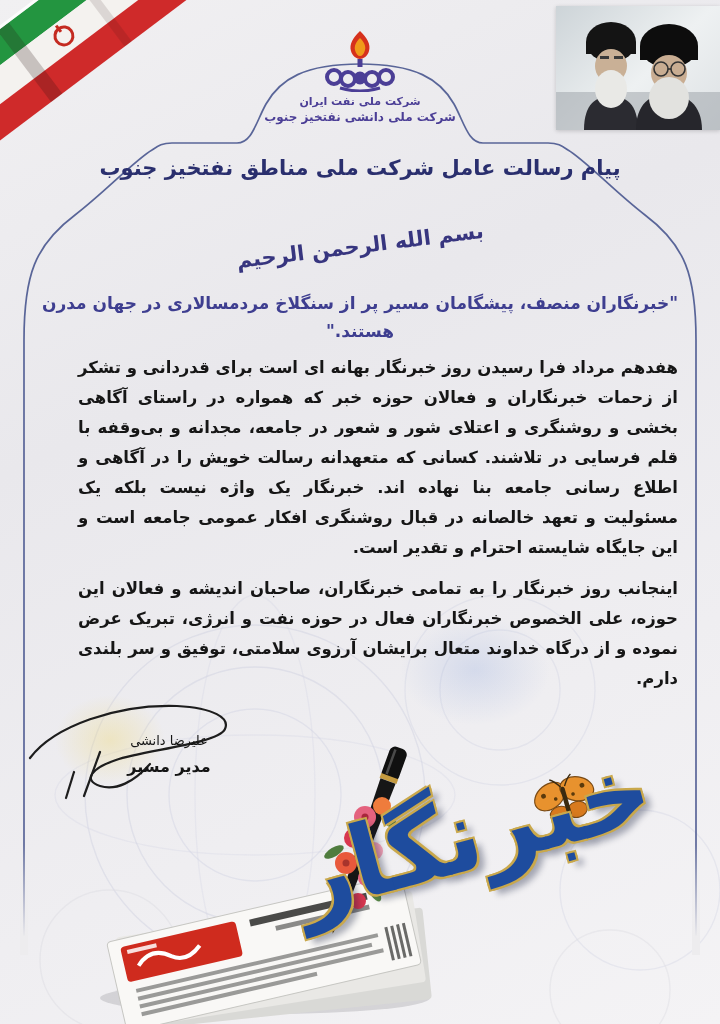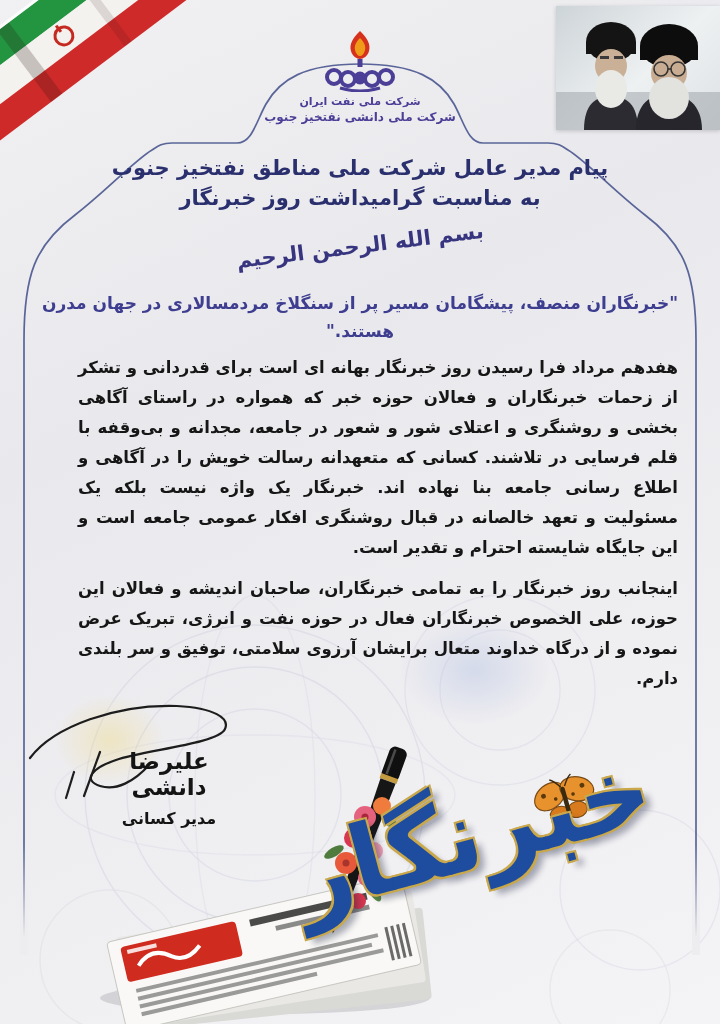--- a/index.html
+++ b/index.html
@@ -41,21 +41,21 @@
   .quote-line { font-size:17px; font-weight:bold; color:#3e3e90; line-height:1.65; }
 
   
   .body-block { top:353px; left:42px; right:42px; direction:rtl; text-align:justify; }
   .body-block p { font-size:16.5px; font-weight:bold; color:#161616; line-height:1.82; margin-bottom:11px;
     text-align-last:right;margin-left:36px; }
 
   
   .sig-svg { left:22px; top:698px; }
   .sig-text { left:100px; top:733px; width:138px; text-align:center; direction:rtl; }
-  .sig-name { font-size:23px; font-weight:bold; color:#141414;margin-top:15px; }
+  .sig-name { font-size:13px; font-weight:normal; color:#141414; }
   .sig-title { margin-top:9px; font-size:16px; font-weight:bold; color:#141414; }
 
   
   .pattern { left:0; top:560px; opacity:.55; }
   .blob { border-radius:50%; }
   .blob-yellow { left:55px; top:695px; width:110px; height:90px;
     background:radial-gradient(closest-side, rgba(238,214,110,.35), rgba(238,214,110,0)); }
   .blob-blue { left:400px; top:615px; width:150px; height:110px;
     background:radial-gradient(closest-side, rgba(120,150,215,.22), rgba(120,150,215,0)); }
 
@@ -154,22 +154,21 @@
         <circle cx="68" cy="47" r="7"></circle>
       </g>
       <circle cx="42" cy="48" r="6.5" fill="#4b3e96"></circle>
       <path d="M 22 58 Q 42 64 62 58" fill="none" stroke="#4b3e96" stroke-width="3"></path>
     </svg>
     <div class="logo-line1">شرکت ملی نفت ایران</div>
     <div class="logo-line2">شرکت ملی دانشی نفتخیز جنوب</div>
   </div>
 
   <div class="abs title-block">
-    <div class="title-line">پیام مدیر عامل شرکت ملی مناطق نفتخیز جنوب</div>
-    <div class="title-line">به مناسبت گرامیداشت روز خبرنگار</div>
+    <div class="title-line">پیام رسالت عامل شرکت ملی مناطق نفتخیز جنوب</div>
   </div>
 
   <div class="abs bismillah">بسم الله الرحمن الرحیم</div>
 
   <div class="abs quote-block">
     <div class="quote-line">"خبرنگاران منصف، پیشگامان مسیر پر از سنگلاخ مردمسالاری در جهان مدرن هستند."</div>
   </div>
 
   <div class="abs body-block">
     <p>هفدهم مرداد فرا رسیدن روز خبرنگار بهانه ای است برای قدردانی و تشکر از زحمات خبرنگاران و فعالان حوزه خبر که همواره در راستای آگاهی بخشی و روشنگری و اعتلای شور و شعور در جامعه، مجدانه و بی‌وقفه با قلم فرسایی در تلاشند. کسانی که متعهدانه رسالت خویش را در آگاهی و اطلاع رسانی جامعه بنا نهاده اند. خبرنگار یک واژه نیست بلکه یک مسئولیت و تعهد خالصانه در قبال روشنگری افکار عمومی جامعه است و این جایگاه شایسته احترام و تقدیر است.</p>
@@ -178,21 +177,21 @@
 
   <svg class="abs sig-svg" width="230" height="110" viewBox="0 0 230 110">
     <g fill="none" stroke="#1d1d1d" stroke-width="2.2" stroke-linecap="round">
       <path d="M 8 60 C 32 28 95 6 155 8 C 192 10 208 20 203 31 C 196 46 122 52 94 62 C 70 70 60 82 78 88 C 94 93 112 84 128 66"></path>
       <path d="M 62 98 L 78 54"></path>
       <path d="M 44 100 L 52 74"></path>
     </g>
   </svg>
   <div class="abs sig-text">
     <div class="sig-name">علیرضا دانشی</div>
-    <div class="sig-title">مدیر کسانی</div>
+    <div class="sig-title">مدیر مسیر</div>
   </div>
 
   <svg class="abs newspapers" width="360" height="170" viewBox="0 0 360 170">
     <ellipse cx="175" cy="140" rx="165" ry="16" fill="rgba(60,60,70,.16)"></ellipse>
     <g transform="translate(20,46) rotate(-13 150 45)">
       <rect x="14" y="22" width="300" height="92" rx="4" fill="#d9d9d6" transform="rotate(7 160 60)"></rect>
       <rect x="8" y="12" width="300" height="92" rx="4" fill="#e9e8e5" transform="rotate(4 160 60)"></rect>
       <rect x="2" y="4" width="302" height="92" rx="4" fill="#f9f8f6" stroke="#c6c6c2" stroke-width="1"></rect>
 
       <rect x="14" y="12" width="118" height="36" rx="4" fill="#cf2b1e"></rect>

